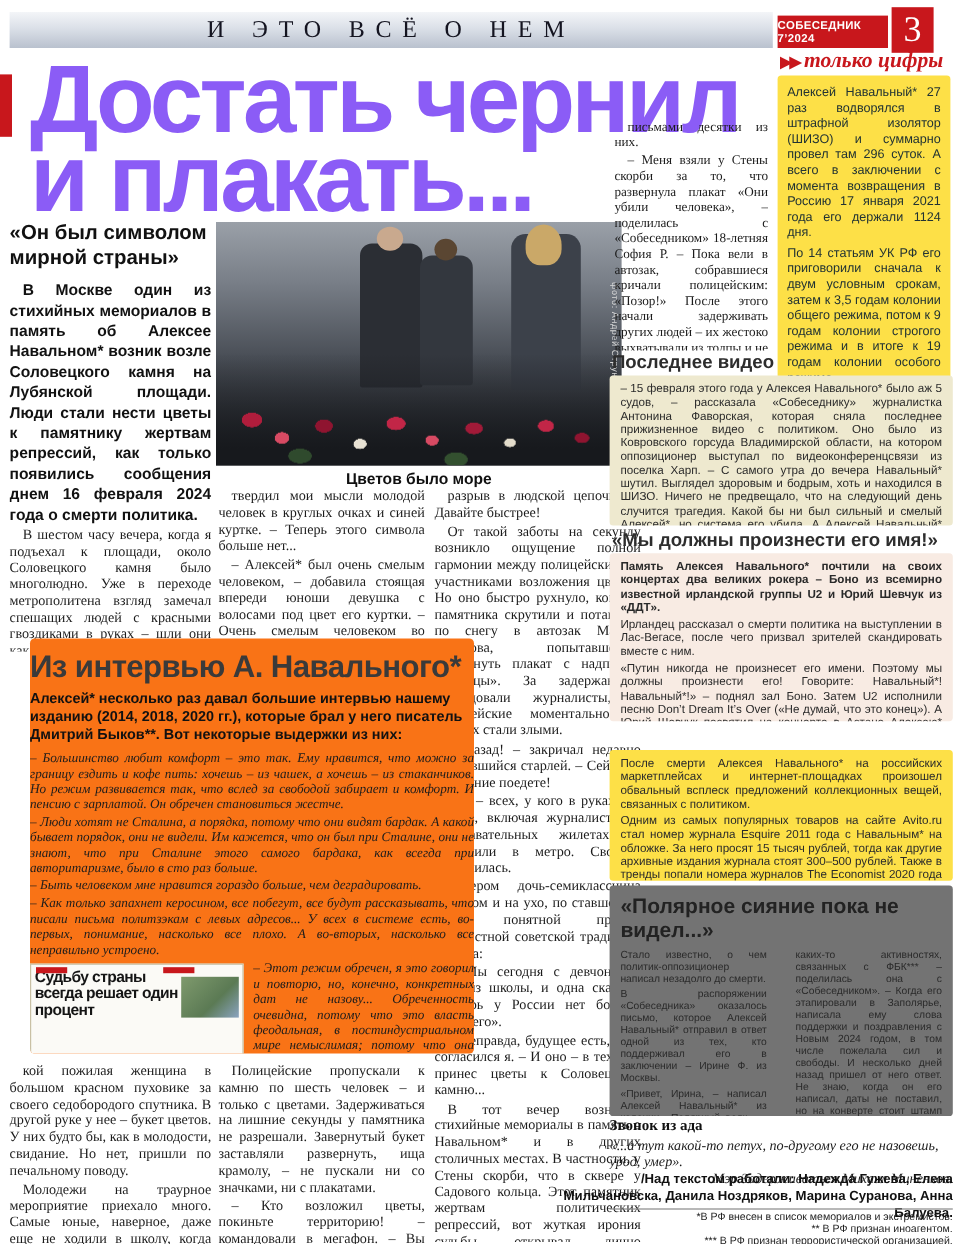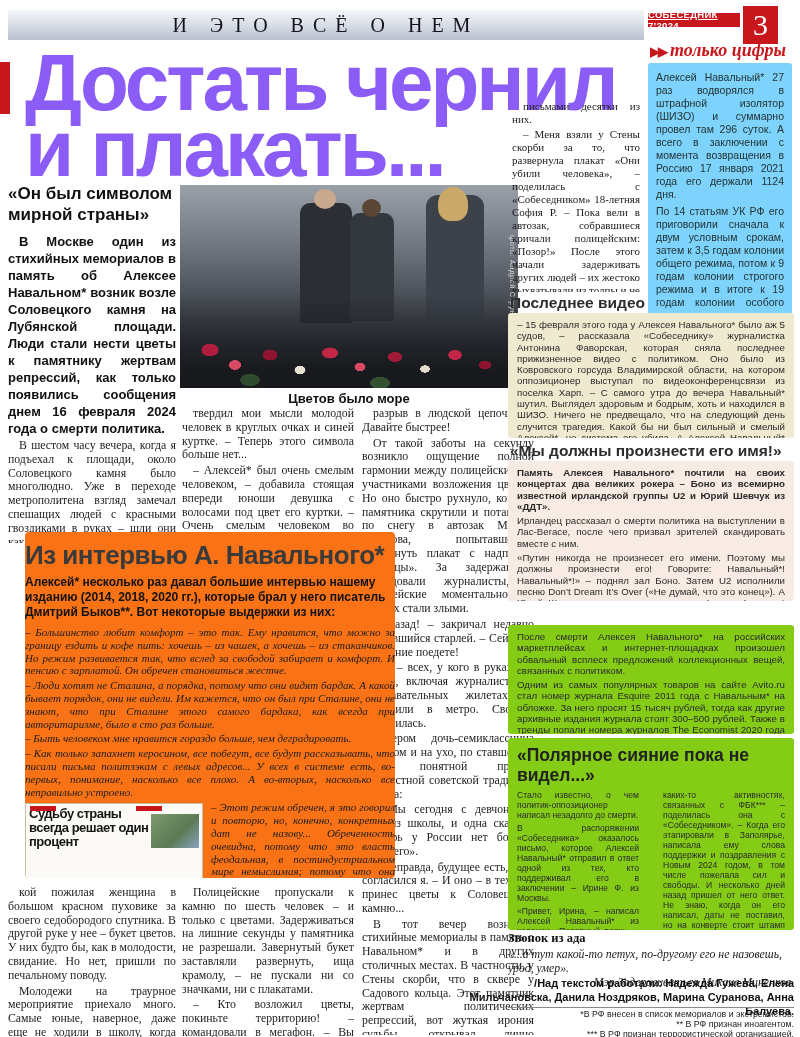--- a/index.html
+++ b/index.html
@@ -5,23 +5,23 @@
   html,body{margin:0;padding:0;background:#fff;}
   .page{position:relative;width:800px;height:1037px;background:#fff;overflow:hidden;
         font-family:"Liberation Serif",serif;color:#1c1c1c;}
   .abs{position:absolute;overflow:hidden;}
 
   
   .topstrip{left:8px;top:10px;width:636px;height:30px;
     background:linear-gradient(180deg,#f3f5f8 0%,#dbe0e8 45%,#b9c1ce 100%);
     display:flex;align-items:center;justify-content:center;
     font:20px "Liberation Serif",serif;letter-spacing:9px;color:#141420;}
-  .issuebox{left:648px;top:13px;width:92px;height:14px;background:#c8171c;color:#fff;
+  .issuebox{left:648px;top:13px;width:92px;height:27px;background:#c8171c;color:#fff;
     display:flex;align-items:center;justify-content:center;
-    font:bold 9.5px "Liberation Sans",sans-serif;letter-spacing:.3px;text-decoration:underline;}
+    font:bold 9.5px "Liberation Sans",sans-serif;letter-spacing:.3px;}
   .pagebox{left:743px;top:6px;width:35px;height:38px;background:#c8171c;color:#fff;
     display:flex;align-items:center;justify-content:center;font:30px "Liberation Serif",serif;}
   .redbar{left:0;top:62px;width:10px;height:52px;background:#c8171c;}
 
   
   .headline{left:25px;top:50px;width:640px;height:136px;color:#8b5cf6;}
   .hl{display:block;font:bold 80px/66px "Liberation Sans",sans-serif;letter-spacing:-3px;
       white-space:nowrap;}
 
   
@@ -65,37 +65,37 @@
   .woman{position:absolute;left:246px;top:10px;width:58px;height:130px;border-radius:12px 12px 2px 2px;background:#3c414a;}
   .hair{position:absolute;left:258px;top:2px;width:30px;height:34px;border-radius:50% 50% 40% 40%;background:#caa868;}
   .photocredit{position:absolute;right:1px;top:50px;writing-mode:vertical-rl;
      font:7.5px "Liberation Sans",sans-serif;color:#d8d8d8;letter-spacing:.5px;}
   .caption{left:180px;top:391px;width:338px;text-align:center;
      font:bold 13px "Liberation Sans",sans-serif;color:#101010;}
 
   
   .railtitle{left:650px;top:40px;width:142px;font:bold italic 18px "Liberation Serif",serif;color:#c8171c;}
   .railtitle .arrows{font-style:normal;font-size:13px;letter-spacing:-2px;margin-right:4px;}
-  .railbox{left:648px;top:63px;width:144px;height:268px;background:#7dd3fc;border-radius:3px;
+  .railbox{left:648px;top:63px;width:144px;height:268px;background:#fde047;border-radius:3px;
      padding:8px 8px;box-sizing:border-box;}
   .railbox p{margin:0 0 4px;font:10.5px/13px "Liberation Sans",sans-serif;color:#233;text-align:justify;}
 
   
   .sh{font:bold 15.5px/18px "Liberation Sans",sans-serif;color:#2d2d2d;margin:0;}
   .sh1{left:510px;top:294px;width:284px;}
   .box1{left:508px;top:313px;width:286px;height:125px;background:#eee9cf;}
   .sh2{left:510px;top:442px;width:284px;}
   .box2{left:508px;top:461px;width:286px;height:140px;background:#f8ebe3;}
   .sh3{left:510px;top:606px;width:284px;}
-  .box3{left:508px;top:625px;width:286px;height:109px;background:#84cc16;}
+  .box3{left:508px;top:625px;width:286px;height:109px;background:#fde047;}
   .cbox{border-radius:3px;padding:6px 9px;box-sizing:border-box;}
   .cbox p{margin:0 0 3px;font:9.7px/11.3px "Liberation Sans",sans-serif;color:#2a2a2a;text-align:justify;}
   .box2 p:first-child{font-weight:bold;}
 
-  .polar{left:508px;top:738px;width:286px;height:192px;background:#84cc16;border-radius:3px;
+  .polar{left:508px;top:738px;width:286px;height:192px;background:#737373;border-radius:3px;
      padding:7px 9px;box-sizing:border-box;}
   .polartitle{font:bold 17.5px/20px "Liberation Sans",sans-serif;color:#222;margin:0 0 5px;}
   .polarcols{display:flex;gap:24px;}
   .polarcol{width:50%;}
   .polarintro{font:bold 10.5px/12.5px "Liberation Sans",sans-serif;color:#111;margin:0 0 4px;text-align:left;}
   .polarcol p{margin:0 0 3px;font:8.6px/10px "Liberation Sans",sans-serif;color:#2a2a2a;text-align:justify;}
 
   
   .hellcall{left:508px;top:931px;width:286px;}
   .helltitle{font:bold 12.5px/15px "Liberation Serif",serif;color:#111;margin:0;}

